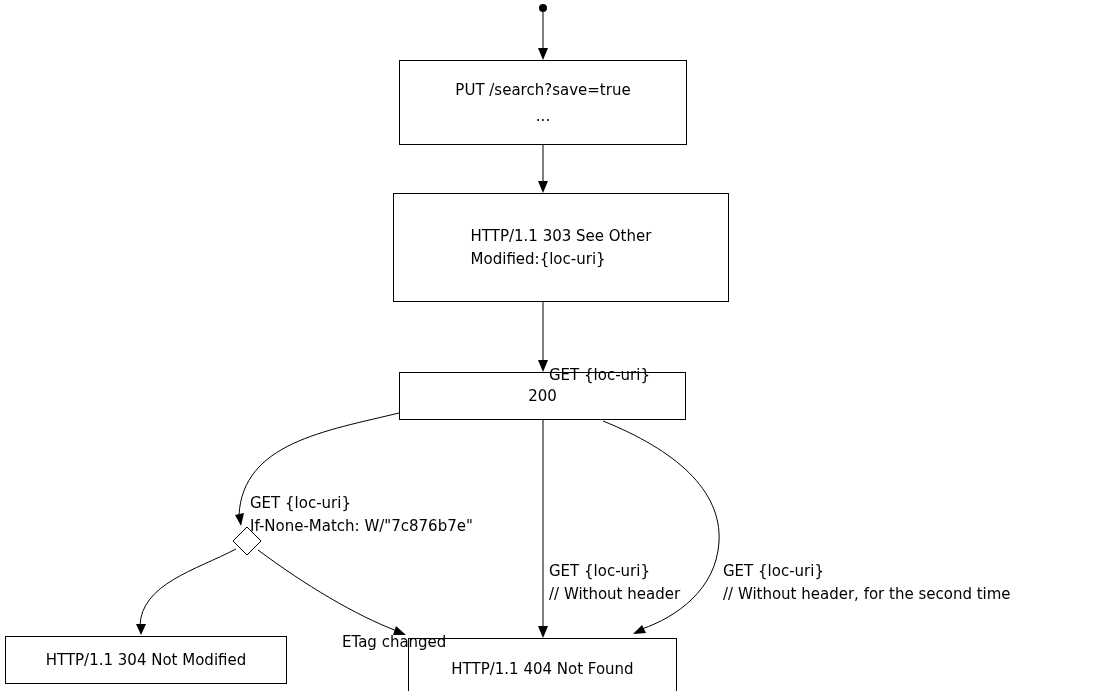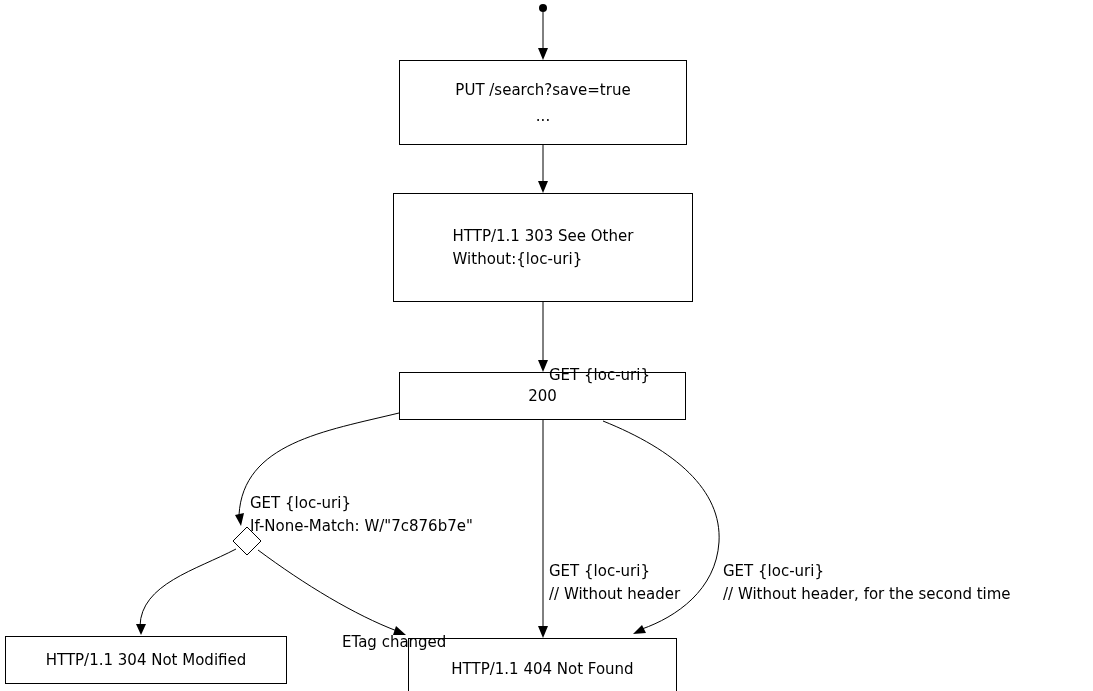--- a/index.html
+++ b/index.html
@@ -75,24 +75,24 @@
 
     <path d="M603,421 C675,450 722,490 719,542 C716,590 676,617 642,629"></path>
     <polygon points="633,634 642,625 646,633" fill="#000000" stroke="none"></polygon>
   </svg>
 
   <div class="node" style="left:399px; top:60px; width:288px; height:85px;">
     <span class="line">PUT /search?save=true</span>
     <span class="line">...</span>
   </div>
 
-  <div class="node left-lines" style="left:393px; top:193px; width:300px; height:109px;justify-content:center;">
+  <div class="node left-lines" style="left:393px; top:193px; width:336px; height:109px;justify-content:center;">
     <div class="inner">
       <span class="line">HTTP/1.1 303 See Other</span>
-      <span class="line">Without:{loc-uri}</span>
+      <span class="line">Modified:{loc-uri}</span>
     </div>
   </div>
 
   <div class="node" style="left:399px; top:372px; width:287px; height:48px;align-items:center;">
     <span class="line">200</span>
   </div>
 
   <div class="node" style="left:5px; top:636px; width:282px; height:48px;">
     <span class="line">HTTP/1.1 304 Not Modified</span>
   </div>

